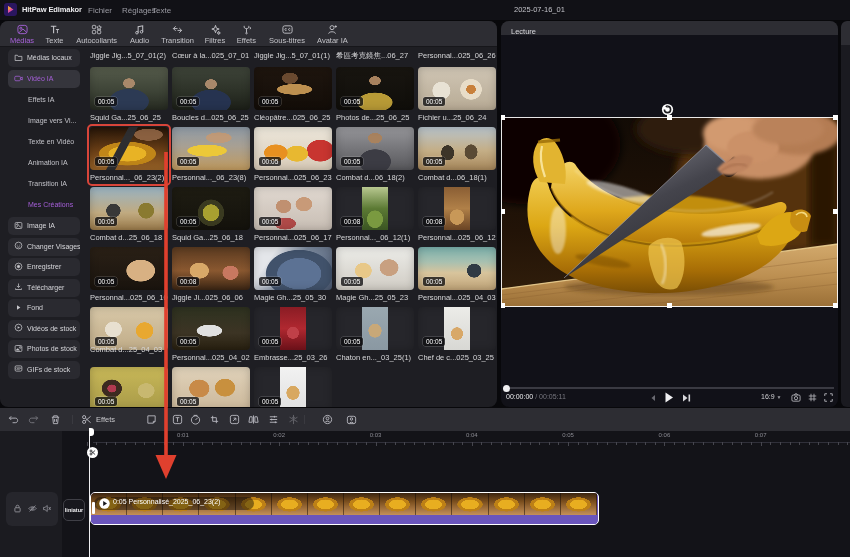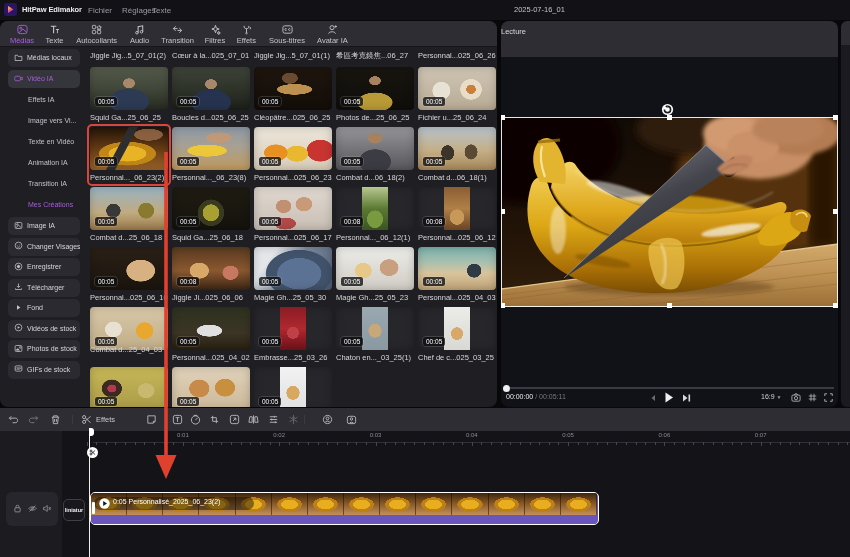--- a/index.html
+++ b/index.html
@@ -15,21 +15,21 @@
 #tabsep{position:absolute;left:0;top:25px;width:497px;height:1px;background:#16161a}
 .sbox{position:absolute;left:8px;width:72px;height:18px;background:#2a2a30;border-radius:5px;color:#d6d6da;font-size:7px;line-height:18px;white-space:nowrap;overflow:hidden}
 .sbox svg{vertical-align:-1.5px;margin:0 4px 0 6px}
 .ssub{position:absolute;left:28px;width:60px;height:12px;color:#c2c2c8;font-size:7px;line-height:12px;white-space:nowrap;overflow:hidden}
 .purp{color:#a55fd8!important}
 .tile{position:absolute;width:78px;height:43px;border-radius:4px;overflow:hidden;background:#26262b;box-shadow:inset 0 0 9px rgba(0,0,0,.22)}
 .nm{position:absolute;width:82px;height:11px;font-size:7.5px;color:#d8d8da;line-height:11px;white-space:nowrap;overflow:hidden}
 .bdg{position:absolute;left:5px;bottom:4px;background:rgba(15,15,18,.78);box-shadow:0 0 0 .5px rgba(255,255,255,.28);border-radius:2.5px;color:#fff;font-size:6.5px;line-height:9px;padding:0 3px;z-index:3}
 .port{position:absolute;top:0;bottom:0;left:50%;width:26px;margin-left:-13px}
 #prev{left:501px;top:21px;width:337px;height:386px;background:#111118;border-radius:8px;overflow:hidden}
-#prevhead{position:absolute;left:0;top:0;width:337px;height:36px;background:#2d2d33;color:#d8d8dc;font-size:7.5px;line-height:22px;}
+#prevhead{position:absolute;left:0;top:0;width:337px;height:14px;background:#2d2d33;color:#d8d8dc;font-size:7.5px;line-height:22px;padding-left:10px}
 .hnd{position:absolute;width:5px;height:5px;background:#fff;z-index:5}
 #rstrip{left:841px;top:21px;width:9px;height:386px;background:#1a1a20;border-radius:6px 0 0 6px;overflow:hidden}
 #tl{left:0;top:408px;width:850px;height:149px;background:#131318}
 #tlbar{position:absolute;left:0;top:0;width:850px;height:23px;background:#2d2d33}
 #tlleft{position:absolute;left:0;top:23px;width:62px;height:126px;background:#1b1b20}
 .tick{position:absolute;width:1px;height:3px;background:#46464e;top:34px}
 .tlab{position:absolute;font-size:6px;color:#8a8a92;top:24px;width:20px;text-align:center;margin-left:-10px}
 .ticn{position:absolute;top:6px}
 i.sep{position:absolute;top:7px;width:1px;height:9px;background:#3a3a40}
 #clip{position:absolute;left:90px;top:83.5px;width:509px;height:33.5px;border:1.5px solid #fff;border-radius:5px;overflow:hidden;background:#6a55bc}

